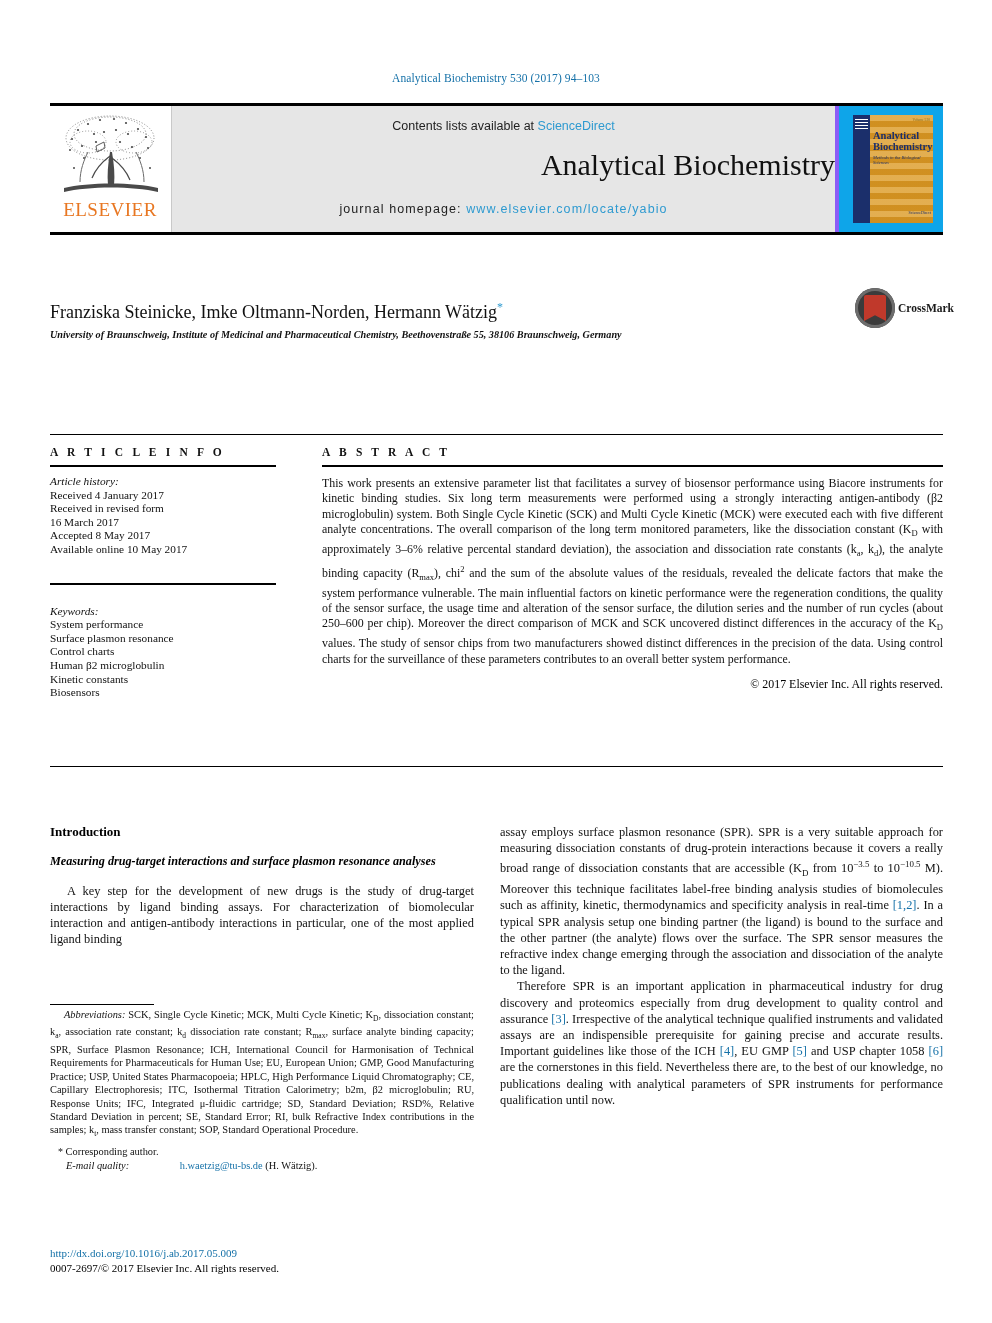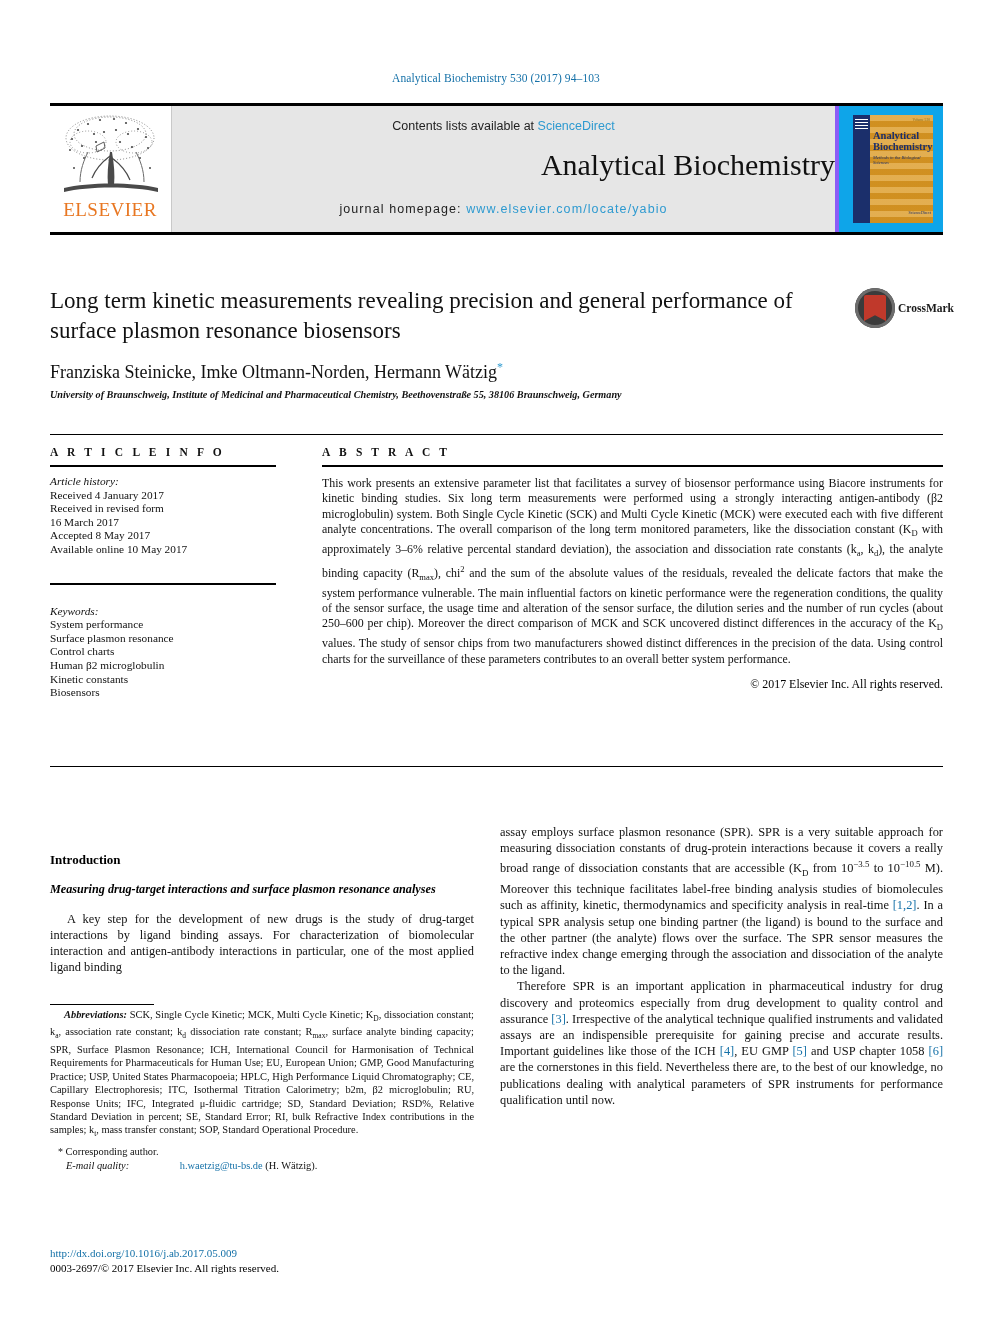--- a/index.html
+++ b/index.html
@@ -334,21 +334,21 @@
   .copyright {
     margin-top: 10px;
     text-align: right;
     font-size: 11.9px;
     font-family: "Liberation Serif", serif;
   }
 
   
   .col-left {
     position: absolute;
-    left: 50px; top: 852px;
+    left: 50px; top: 824px;
     width: 424px;
   }
   .col-right {
     position: absolute;
     left: 500px; top: 824px;
     width: 443px;
   }
   .h-section {
     font-size: 13px;
     font-weight: bold;
@@ -388,21 +388,21 @@
     left: 50px; top: 1008px;
     width: 424px;
     font-size: 10.4px;
     line-height: 13.4px;
     text-align: justify;
     font-family: "Liberation Serif", serif;
     color: #111;
   }
   .footnotes .abbr-lead {
     font-style: italic;
-    font-weight: bold;
+    font-weight: normal;
   }
   .corr {
     margin-top: 4px;
     margin-left: 8px;
     font-size: 10.4px;
     line-height: 14px;
   }
   .corr .star { font-size: 10px; }
   .email-line {
     margin-left: 16px;
@@ -501,21 +501,20 @@
           <div class="cover-sub">Methods in the Biological Sciences</div>
           <div class="cover-foot">ScienceDirect</div>
         </div>
       </div>
 
     </div>
     <div class="masthead-rule-bottom"></div>
   </div>
 
   <div class="title-block">
-    <h1 class="article-title">Long term kinetic measurements revealing precision and general performance of surface plasmon resonance biosensors</h1>
     <div class="authors">
       <span>Franziska Steinicke, Imke Oltmann-Norden, Hermann Wätzig</span><span class="star">*</span>
     </div>
     <div class="affiliation">University of Braunschweig, Institute of Medicinal and Pharmaceutical Chemistry, Beethovenstraße 55, 38106 Braunschweig, Germany</div>
   </div>
 
   <div class="crossmark">
     <div class="cm-badge"></div>
     <div class="cm-text">CrossMark</div>
   </div>
@@ -576,16 +575,16 @@
     <div class="corr">
       <span class="star">*</span><span> Corresponding author.</span>
     </div>
     <div class="email-line">
       <span class="email-lead">E-mail quality:</span> <a class="email-link">h.waetzig@tu-bs.de</a><span> (H. Wätzig).</span>
     </div>
   </div>
 
   <div class="bottom-meta">
     <div><a class="doi-link">http://dx.doi.org/10.1016/j.ab.2017.05.009</a></div>
-    <div>0003-2697/© 2017 Elsevier Inc. All rights reserved.</div>
+    <div>0007-2697/© 2017 Elsevier Inc. All rights reserved.</div>
   </div>
 
 </div>
 
 </body></html>

